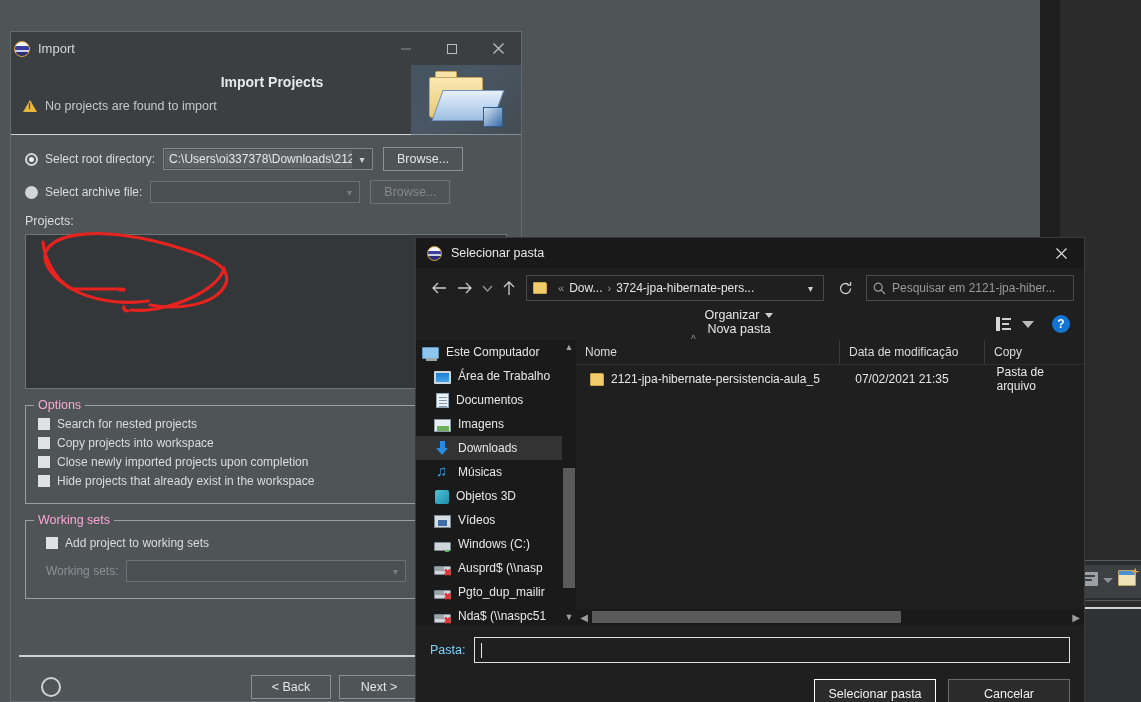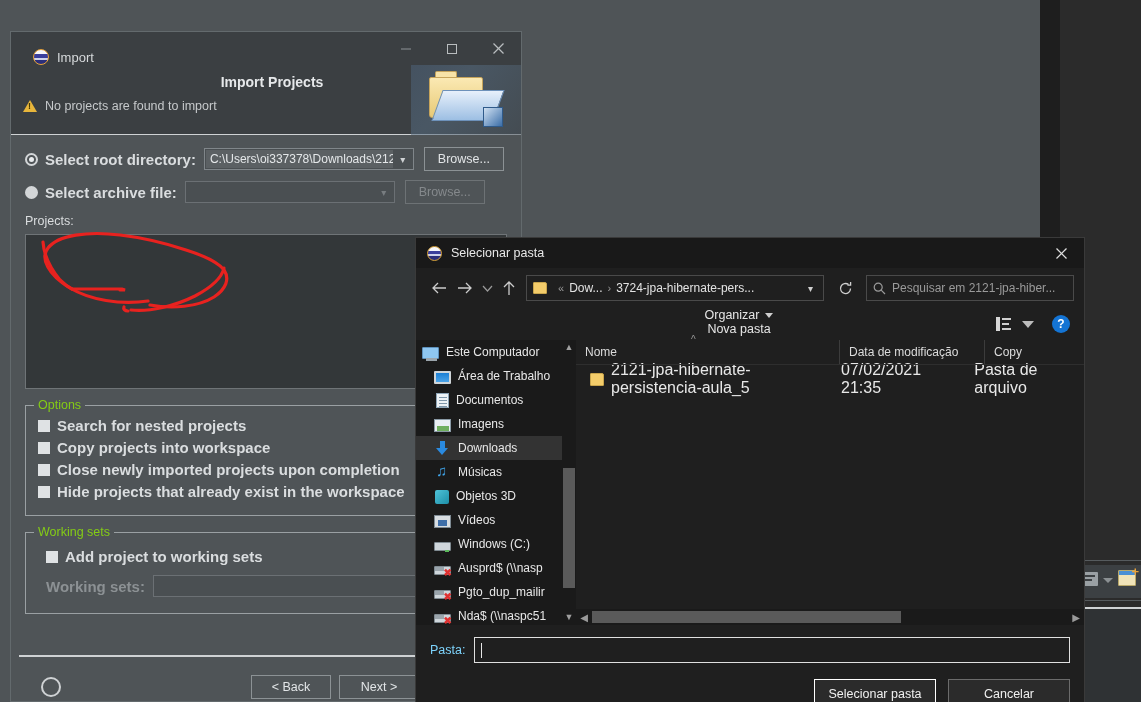--- a/index.html
+++ b/index.html
@@ -83,22 +83,22 @@
   
   #import-dialog {
     position: absolute; left: 10px; top: 31px;
     width: 512px; height: 671px;
     background: #4f5457;
     border: 1px solid #636a6d;
     box-shadow: 0 0 0 0 rgba(0,0,0,0);
   }
   .imp-titlebar {
     height: 33px; background: #3b3f42;
-    display: flex; align-items: flex-end;
-    padding-left: 22px;
+    display: flex; align-items: center;
+    padding-left: 3px;
     position: relative;
   }
   .imp-app-icon {
     width: 16px; height: 16px; border-radius: 50%;
     background: linear-gradient(#f6f7fb 0%, #f6f7fb 28%, #3b3f9c 29%, #3b3f9c 55%, #cfd3ea 56%, #cfd3ea 72%, #2b2f7a 73%, #2b2f7a 100%);
     border: 1px solid #e8a33d;
     margin-right: 8px;
   }
   .imp-title {
     color: #d6d9db; font-size: 13px;
@@ -186,21 +186,21 @@
   .radio {
     width: 13px; height: 13px; border-radius: 50%;
     border: 2px solid #d3d6d8; background: #4f5457;
     margin-right: 7px; flex: none; position: relative;
   }
   .radio.checked::after {
     content: ""; position: absolute; left: 2px; top: 2px;
     width: 5px; height: 5px; border-radius: 50%; background: #e9ecee;
   }
   .radio.filled { background: #d3d6d8; border-color: #d3d6d8; }
-  .lbl { color: #dadddf; font-size: 15px; white-space: nowrap; font-weight: bold; }
+  .lbl { color: #dadddf; font-size: 12px; white-space: nowrap; }
 
   .combo {
     margin-left: 8px; height: 22px; width: 210px;
     background: #4a4f52; border: 1px solid #80868a;
     display: flex; align-items: center;
     position: relative;
   }
   .combo .val {
     flex: 1; overflow: hidden; white-space: nowrap;
     color: #e4e7e9; font-size: 12px; padding-left: 4px;
@@ -233,21 +233,21 @@
 
   .group {
     border: 1px solid #9aa0a3;
     margin-top: 16px;
     padding: 6px 10px 10px 10px;
     position: relative;
   }
   .group > .legend {
     position: absolute; top: -8px; left: 8px;
     background: #4f5457; padding: 0 4px;
-    color: #84cc16; font-size: 12.5px;
+    color: #f9a8d4; font-size: 12.5px;
   }
   .chk-row { display: flex; align-items: center; margin: 5px 0 5px 2px; }
   .chk {
     width: 12px; height: 12px;
     background: #dfe2e4; border: 1px solid #dfe2e4;
     margin-right: 7px; flex: none;
   }
   .ws-row { display: flex; align-items: center; margin: 9px 0 9px 10px; }
   .ws-combo-row { display: flex; align-items: center; margin: 10px 0 6px 10px; }
   .dim { color: #8c9194; }
@@ -426,21 +426,21 @@
     position: relative;
   }
   .pk-colhdr .ch { color: #dcdcdc; font-size: 12px; padding-left: 9px; position: relative; height: 100%; display: flex; align-items: center; }
   .pk-colhdr .ch + .ch { border-left: 1px solid #3c3c3c; }
   .sort-caret {
     position: absolute; left: 115px; top: -6px;
     color: #9a9a9a; font-size: 10px;
   }
   .pk-row {
     height: 28px; display: flex; align-items: center;
-    color: #e8e8e8; font-size: 16px;
+    color: #e8e8e8; font-size: 12px;
   }
   .row-folder {
     width: 14px; height: 13px; background: #f3cc6a;
     border: 1px solid #c9a54c; border-radius: 1px 2px 1px 1px;
     margin: 0 7px 0 14px; flex: none;
   }
   .hscroll {
     position: absolute; left: 0; right: 0; bottom: 0; height: 16px;
     background: #1a1a1a; display: flex; align-items: center;
   }

